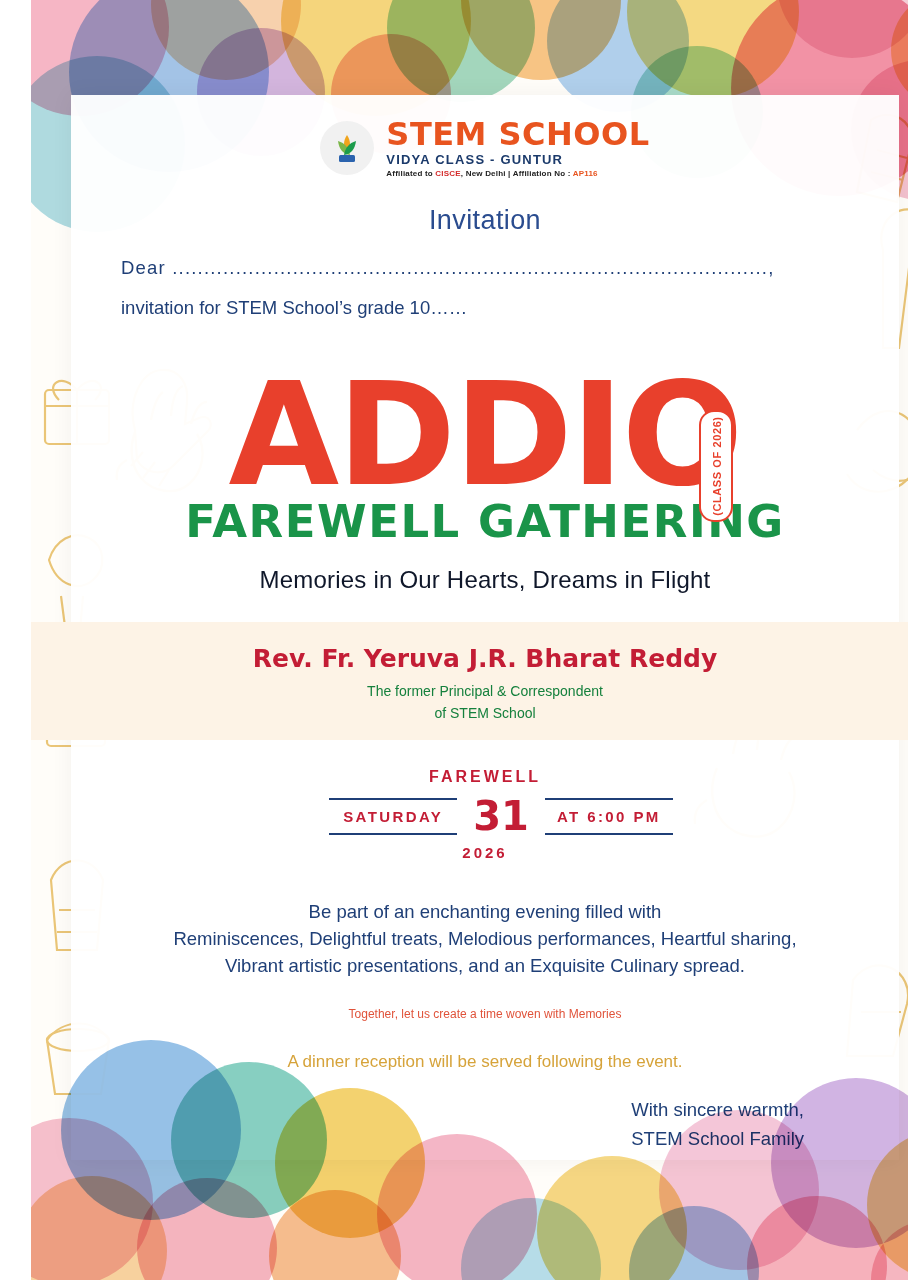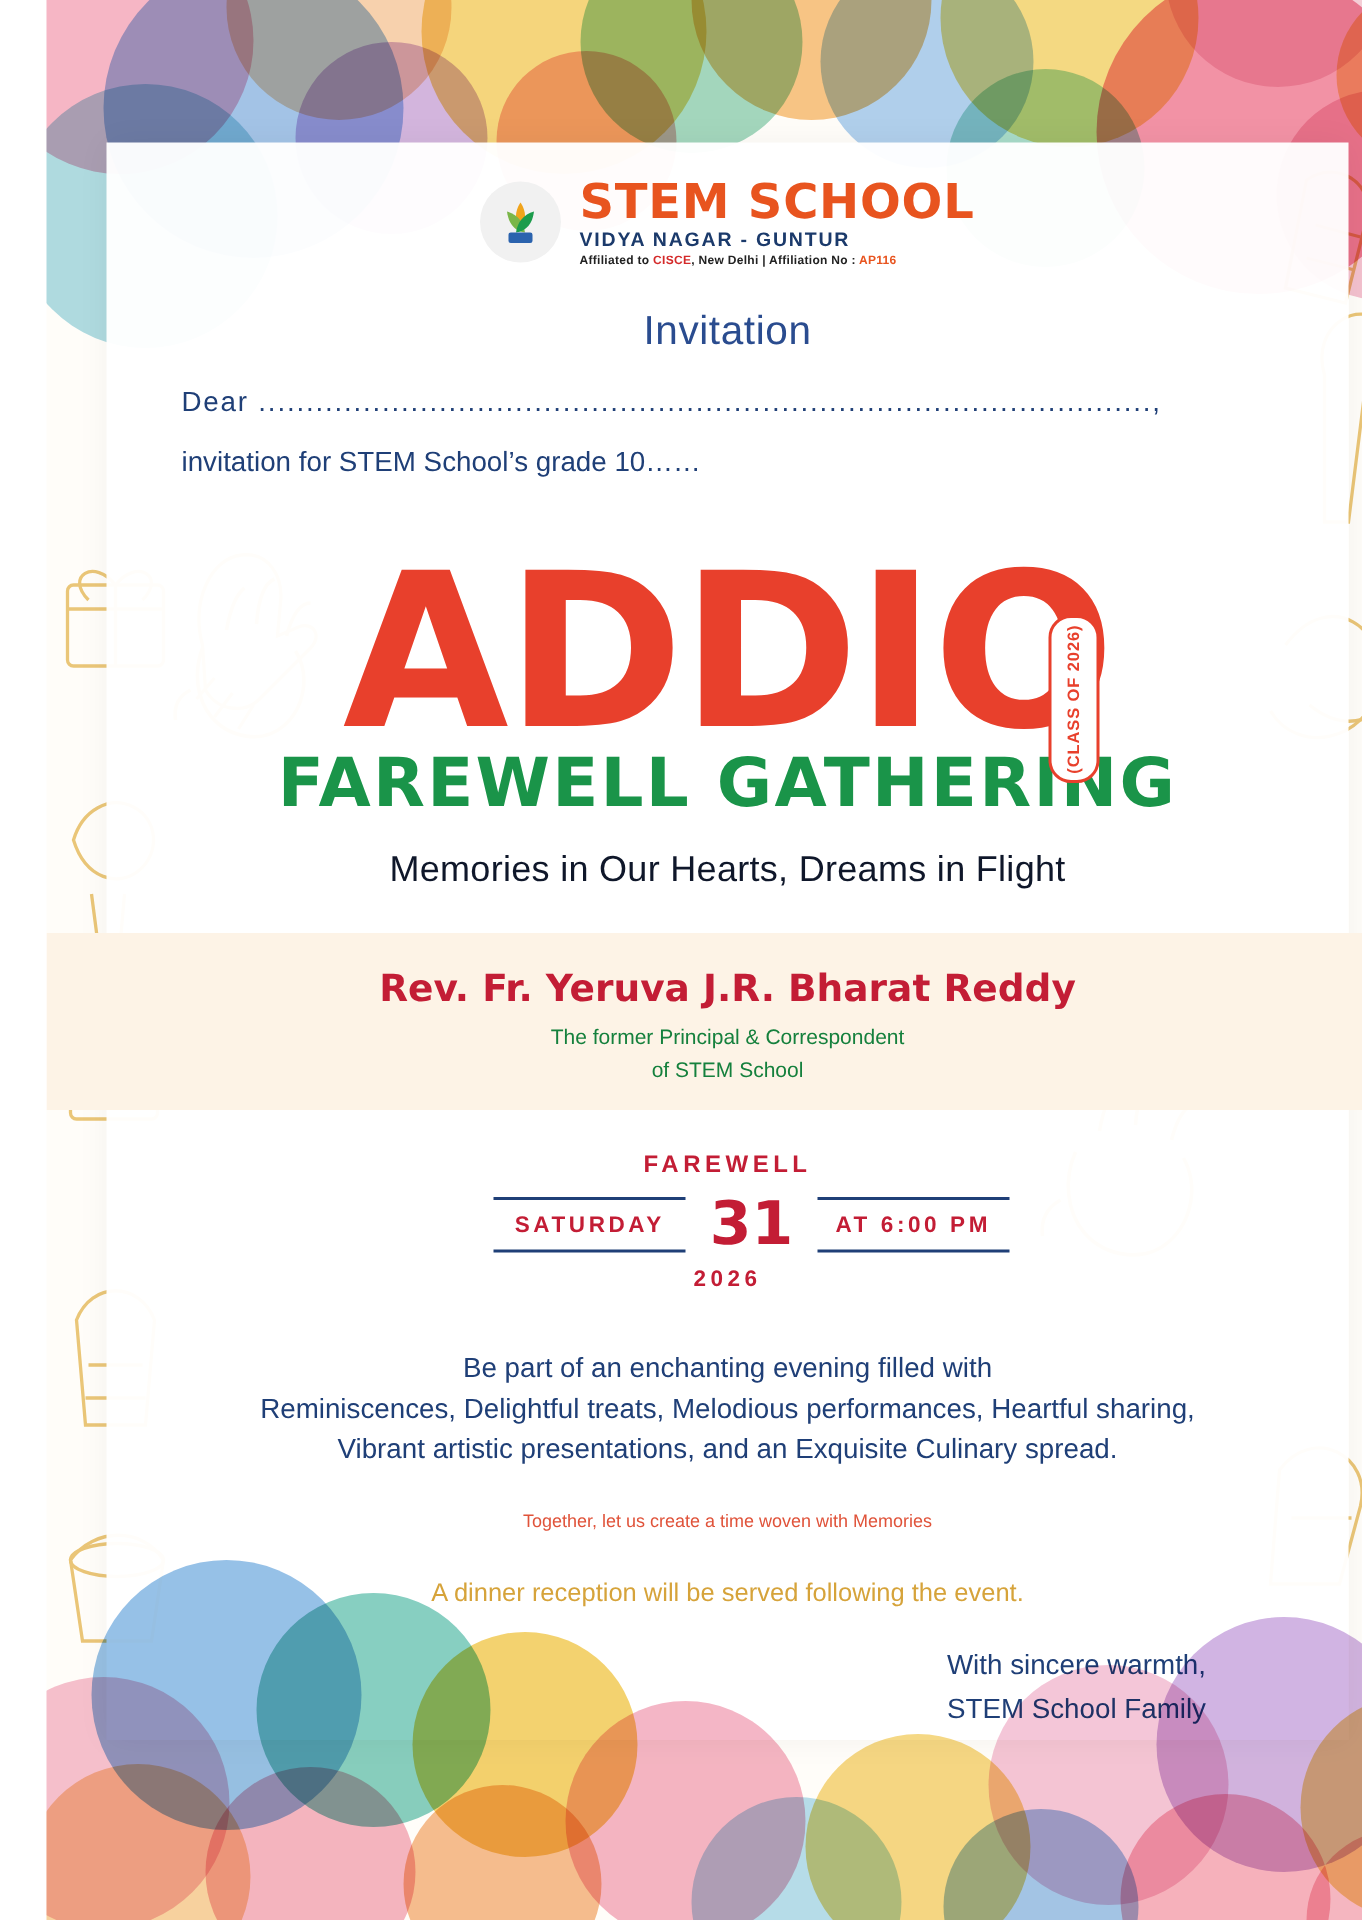--- a/index.html
+++ b/index.html
@@ -372,21 +372,21 @@
     <div class="logo-mark">
       <svg width="40" height="40" viewBox="0 0 40 40">
         <path d="M20 7 c4 6 4 12 0 17 c-4 -5 -4 -11 0 -17z" fill="#f0a41c"></path>
         <path d="M11 13 c7 2 11 7 12 14 c-7 -1 -11 -6 -12 -14z" fill="#7ab648"></path>
         <path d="M29 13 c-7 2 -11 7 -12 14 c7 -1 11 -6 12 -14z" fill="#1c9c4c"></path>
         <rect x="12" y="27" width="16" height="7" rx="1.5" fill="#2b63ae"></rect>
       </svg>
     </div>
     <div class="logo-text">
       <div class="school-name">STEM SCHOOL</div>
-      <div class="school-sub">VIDYA NAGAR  -  GUNTUR</div>
+      <div class="school-sub">VIDYA CLASS  -  GUNTUR</div>
       <div class="school-affil">
         <span>Affiliated to </span><span class="hl-red">CISCE</span><span>, New Delhi   |   Affiliation No  : </span><span class="hl-org">AP116</span>
       </div>
     </div>
   </div>
 
   <div class="invitation-title" style="top:205px;">Invitation</div>
 
   <div class="intro" style="top:248px;">
     <div class="dots">Dear ..............................................................................................,</div>

